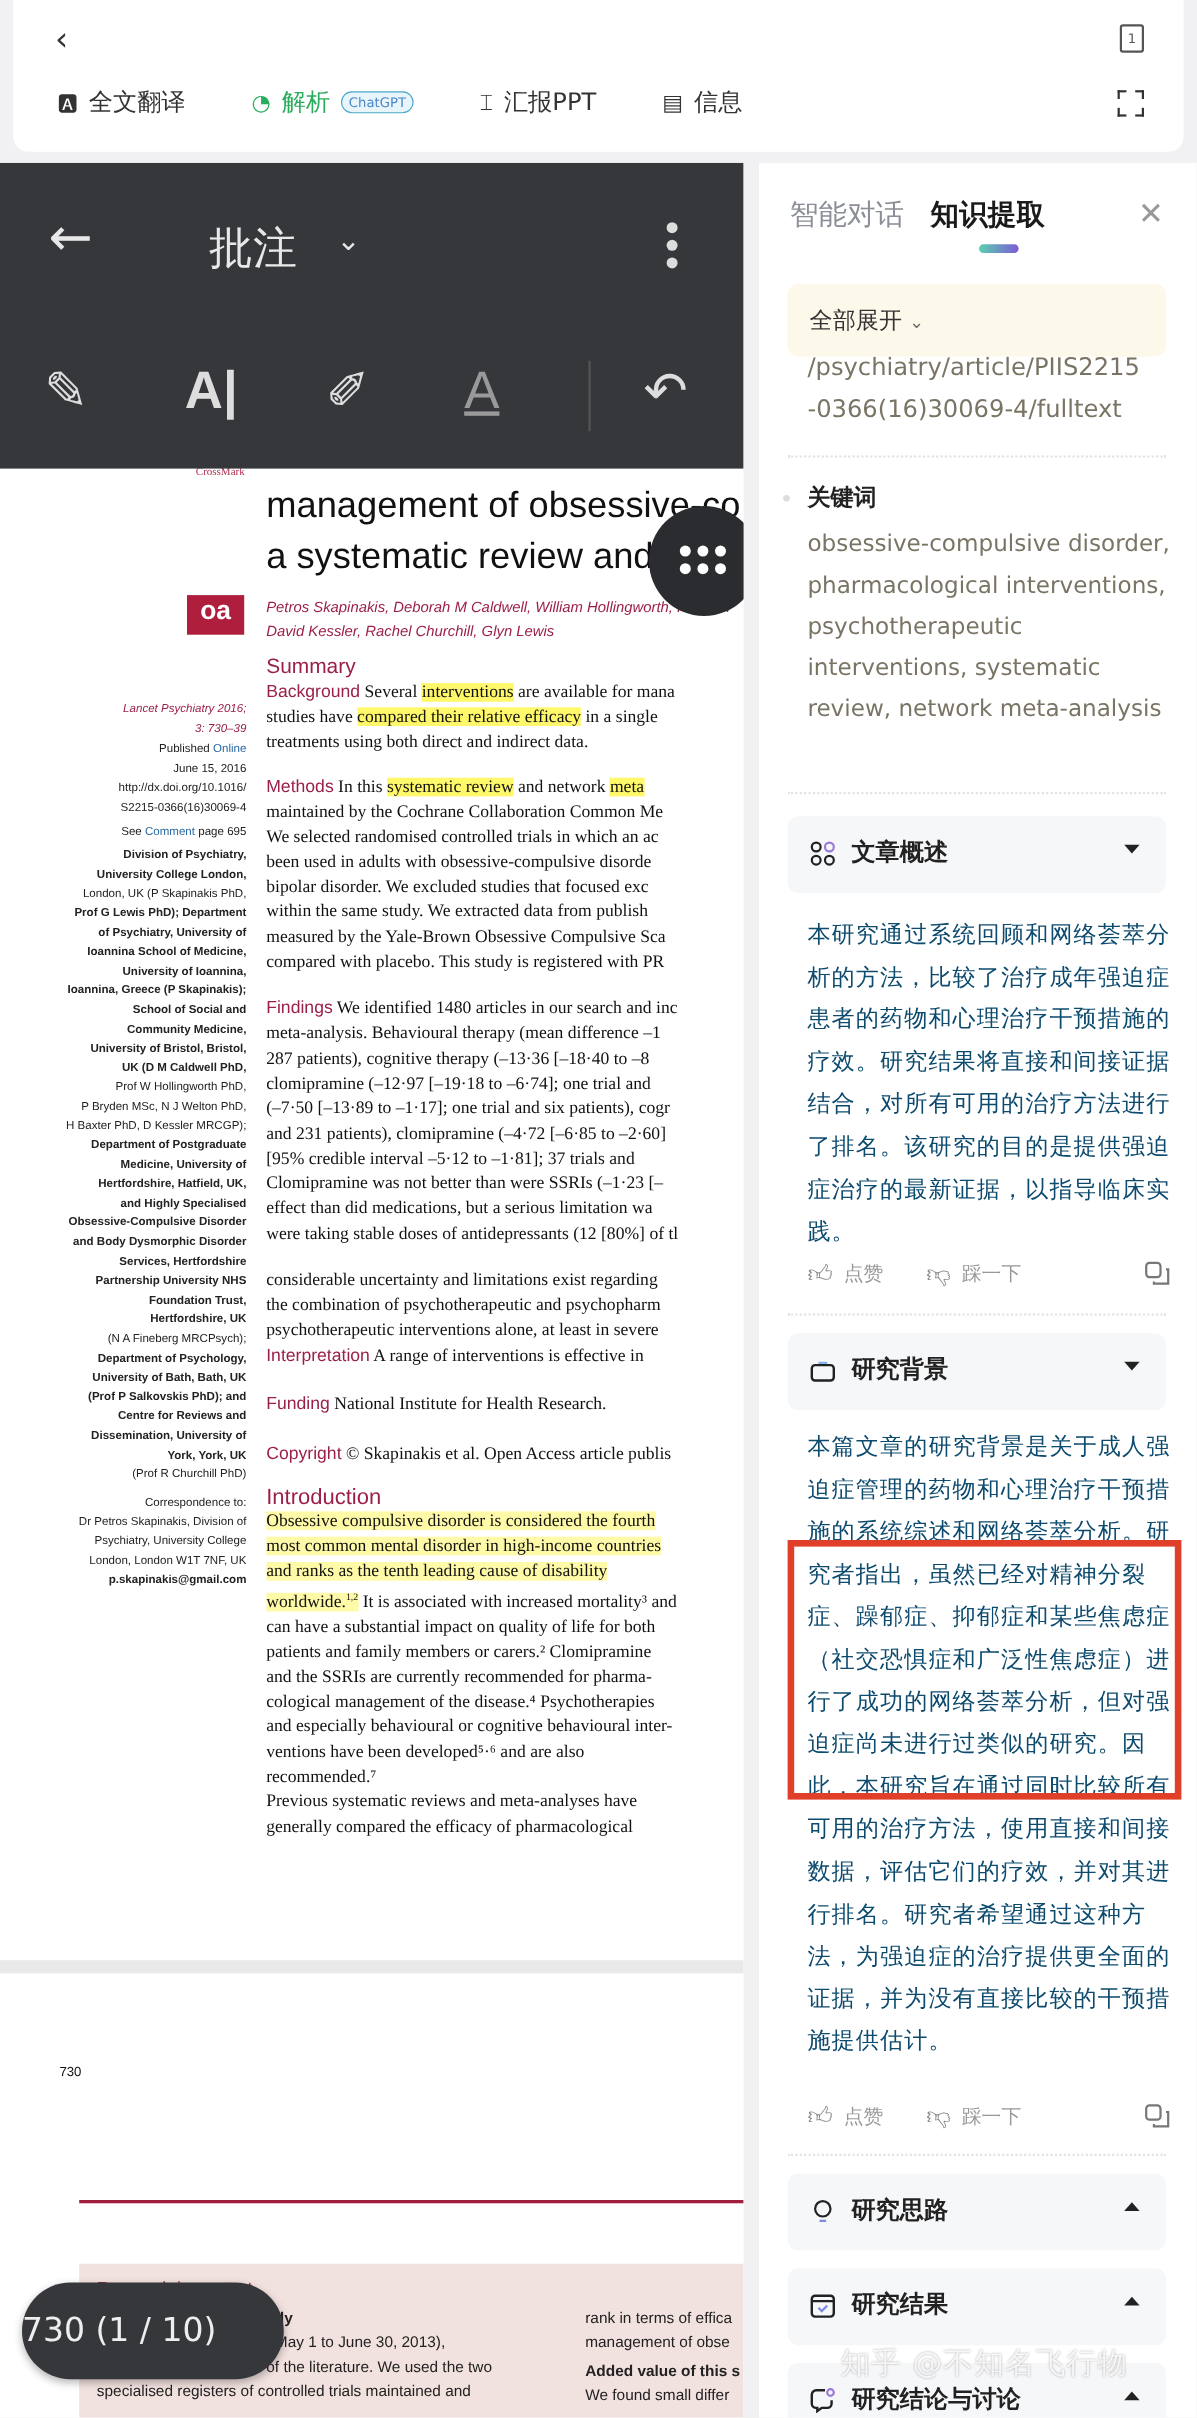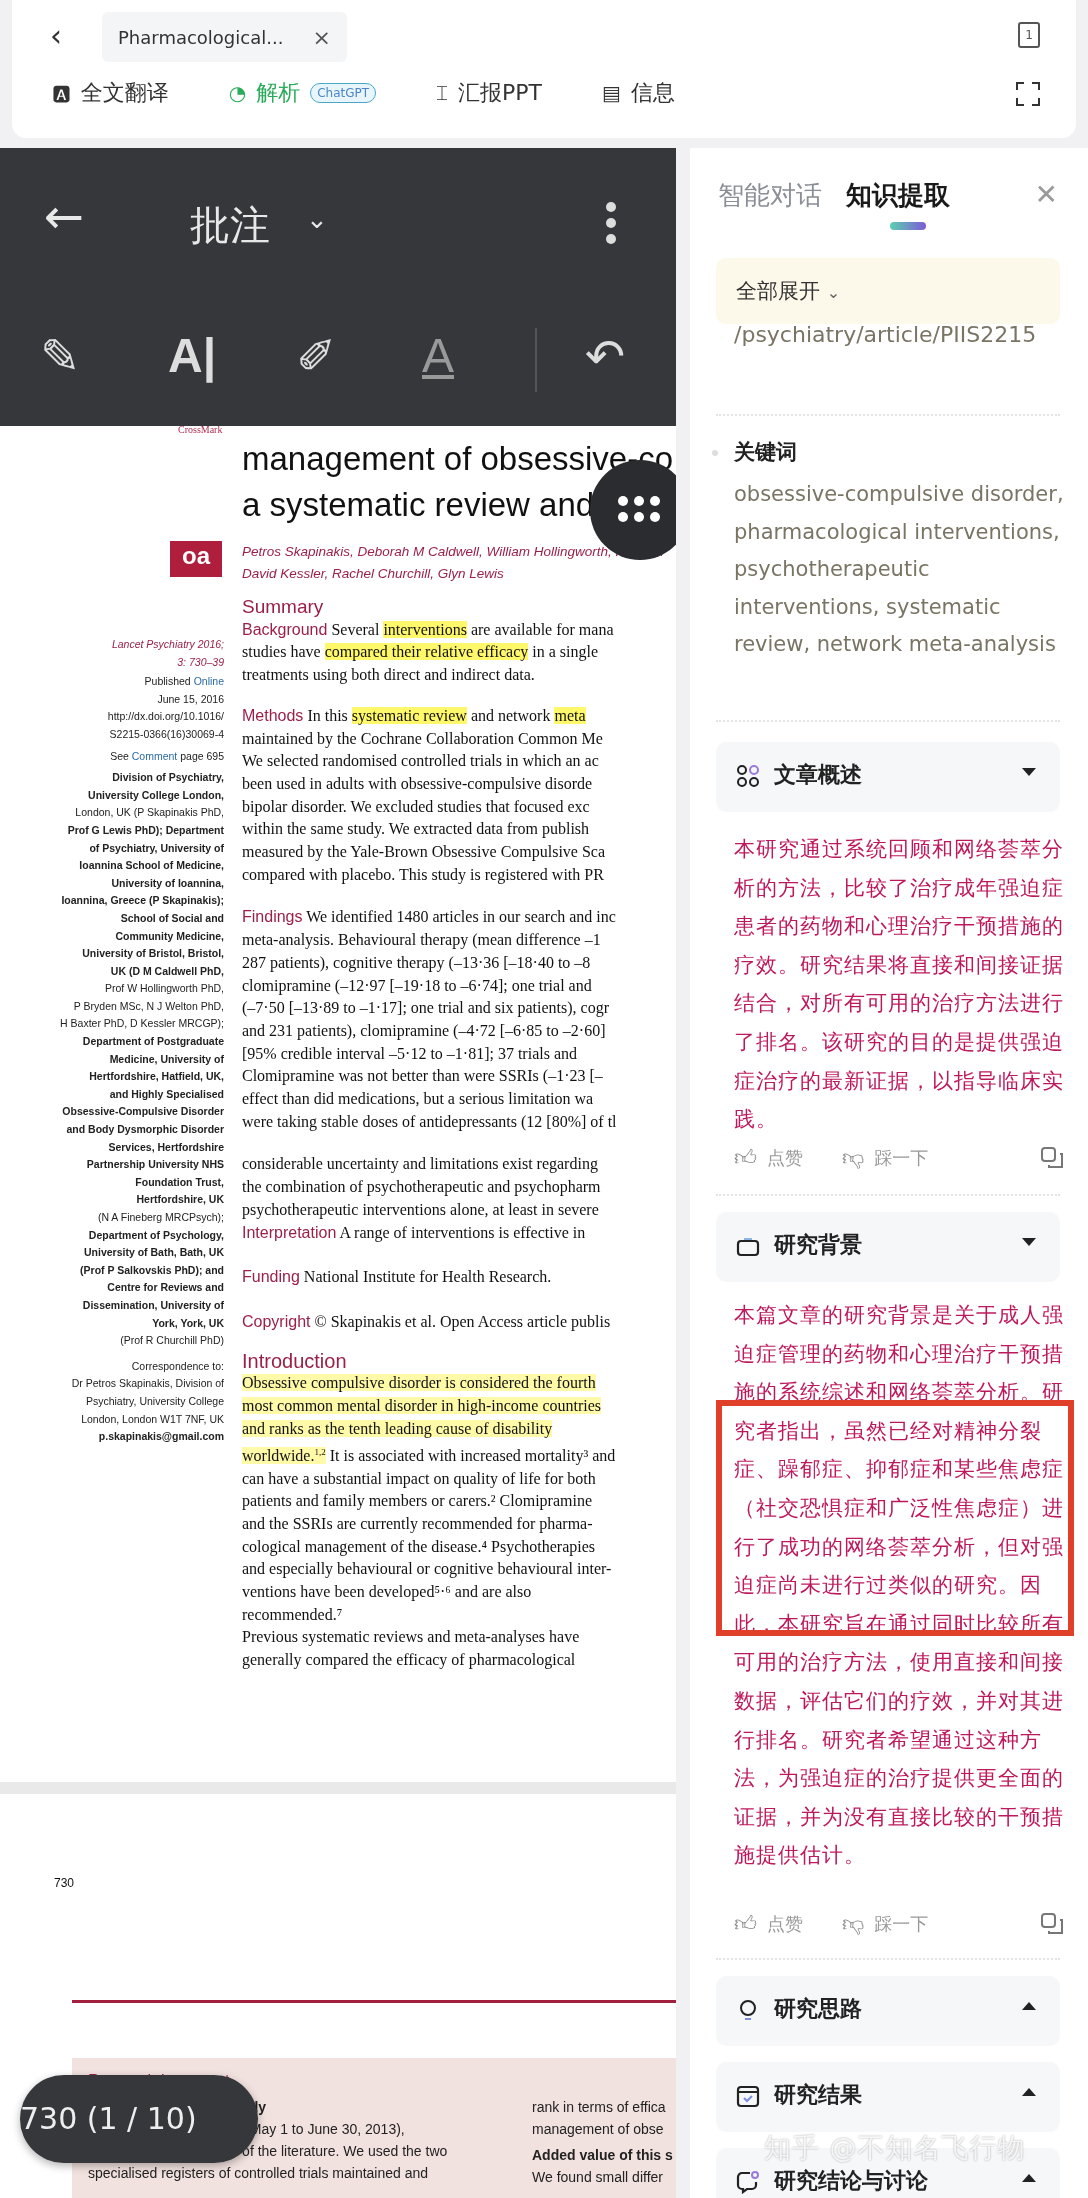--- a/index.html
+++ b/index.html
@@ -65,39 +65,35 @@
 .dots-sep{position:absolute;left:26px;width:344px;border-top:2px dotted #e3e3e3}
 .kw-label{position:absolute;left:44px;top:290px;font-size:21px;font-weight:bold;color:#222}
 .kw-dot{position:absolute;left:22px;top:302px;width:6px;height:6px;border-radius:50%;background:#ddd}
 .kw-text{position:absolute;left:44px;top:328px;width:330px;font-size:21px;line-height:37.5px;color:#7a7464}
 .sec-head{position:absolute;left:26px;width:344px;height:70px;background:#f6f7f9;border-radius:10px}
 .sec-head .ic{position:absolute;left:20px;top:22px;width:24px;height:24px}
 .sec-head .lbl{position:absolute;left:58px;top:18px;font-size:22px;font-weight:bold;color:#222}
 .sec-head .caret{position:absolute;right:24px;top:26px;width:0;height:0;border-left:7px solid transparent;border-right:7px solid transparent}
 .caret.down{border-top:8px solid #222}
 .caret.up{border-bottom:8px solid #222}
-.para{position:absolute;left:44px;width:330px;font-size:21px;line-height:38.6px;color:#be185d;letter-spacing:1px}
+.para{position:absolute;left:44px;width:330px;font-size:21px;line-height:38.6px;color:#0c4a6e;letter-spacing:1px}
 .feedback{position:absolute;left:44px;width:330px;height:30px;font-size:18px;color:#999}
 .fb{position:absolute;top:0;display:flex;align-items:center}
 .fb .ic{margin-right:10px;font-size:22px;color:#888}
 .copy-icon{position:absolute;right:0;top:2px;width:24px;height:24px}
 .redbox{position:absolute;left:716px;top:1400px;width:358px;height:236px;border:6px solid #e0402a;z-index:3;pointer-events:none}
 .watermark{position:absolute;left:764px;top:2130px;font-size:27px;color:rgba(255,255,255,.85);text-shadow:0 0 2px rgba(0,0,0,.35);z-index:8;letter-spacing:1px}
 </style>
 </head>
 <body>
 
 <div id="root">
 
   <div class="topcard">
     <div class="back-btn">‹</div>
-    <div class="doc-tab">
-      <span class="t">Pharmacological...</span>
-      <span class="x">×</span>
-    </div>
     <div class="page-count-icon">1</div>
     <div class="toolrow">
       <div class="tool">
         <span class="ic">🅰</span>
         <span>全文翻译</span>
       </div>
       <div class="tool green">
         <span class="ic">◔</span>
         <span>解析</span>
         <span class="chatgpt">ChatGPT</span>
@@ -295,20 +291,21 @@
   <div class="side">
     <div class="tabs">
       <div class="tab">智能对话</div>
       <div class="tab active">知识提取</div>
     </div>
     <div class="tab-underline"></div>
     <div class="close-x">✕</div>
     <div class="expand-all"><span>全部展开</span> <span style="font-size:16px;color:#666">⌄</span></div>
     <div class="url-frag">
       <div>/psychiatry/article/PIIS2215</div>
+      <div>-0366(16)30069-4/fulltext</div>
     </div>
     <div class="dots-sep" style="top:266px"></div>
     <div class="kw-dot"></div>
     <div class="kw-label">关键词</div>
     <div class="kw-text">obsessive-compulsive disorder, pharmacological interventions, psychotherapeutic interventions, systematic review, network meta-analysis</div>
     <div class="dots-sep" style="top:572px"></div>
 
     <div class="sec-head" style="top:594px">
       <svg class="ic" viewBox="0 0 24 24">
           <circle cx="6" cy="6" r="4" fill="none" stroke="#222" stroke-width="2"></circle>

